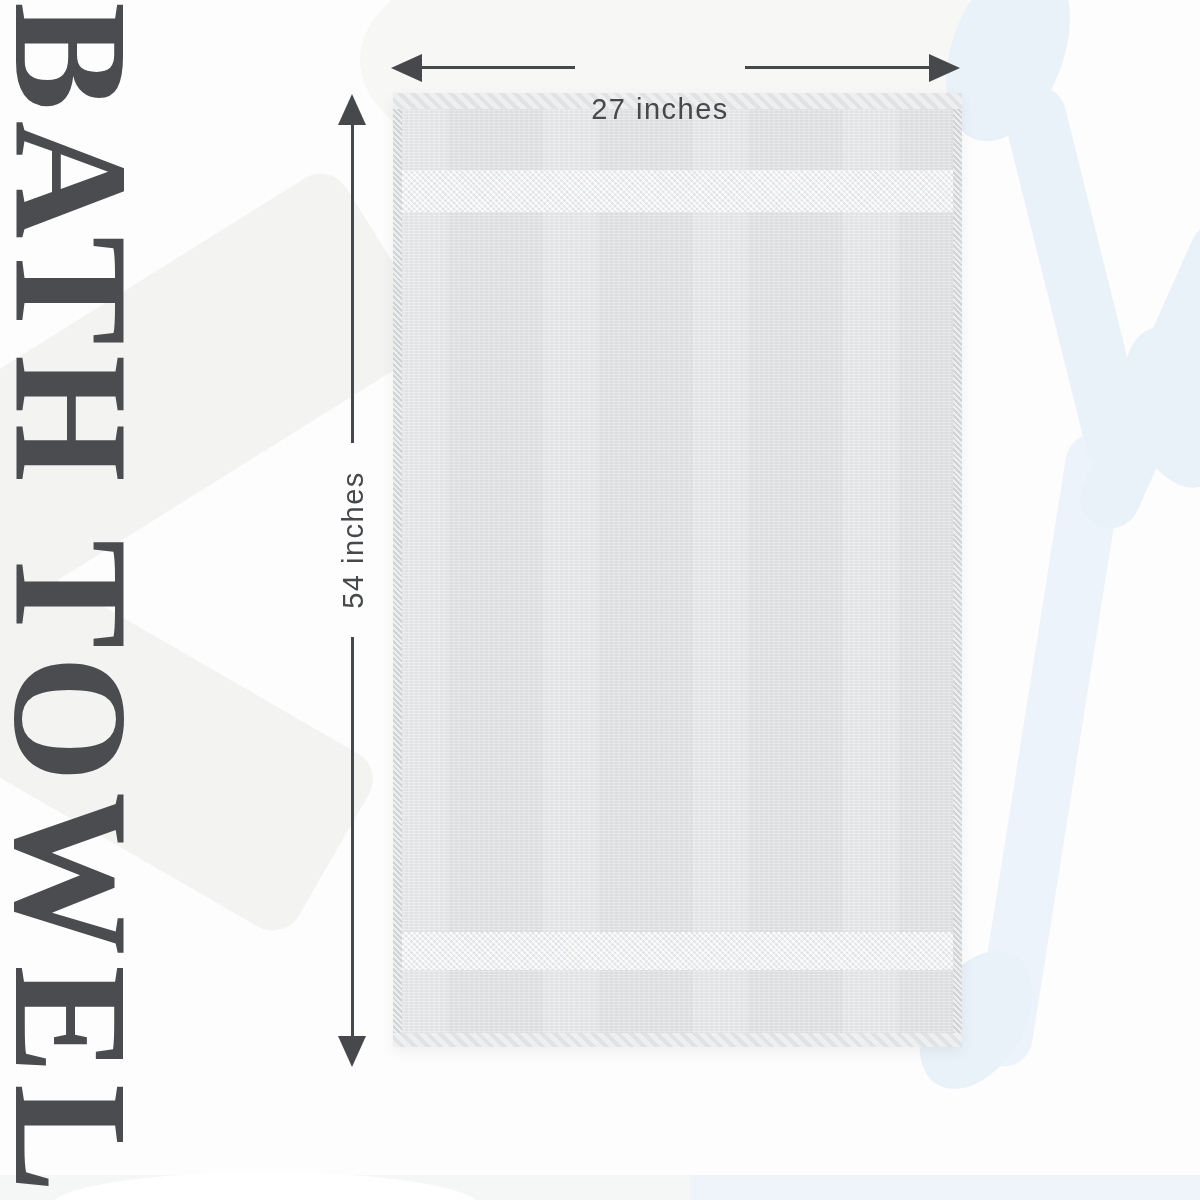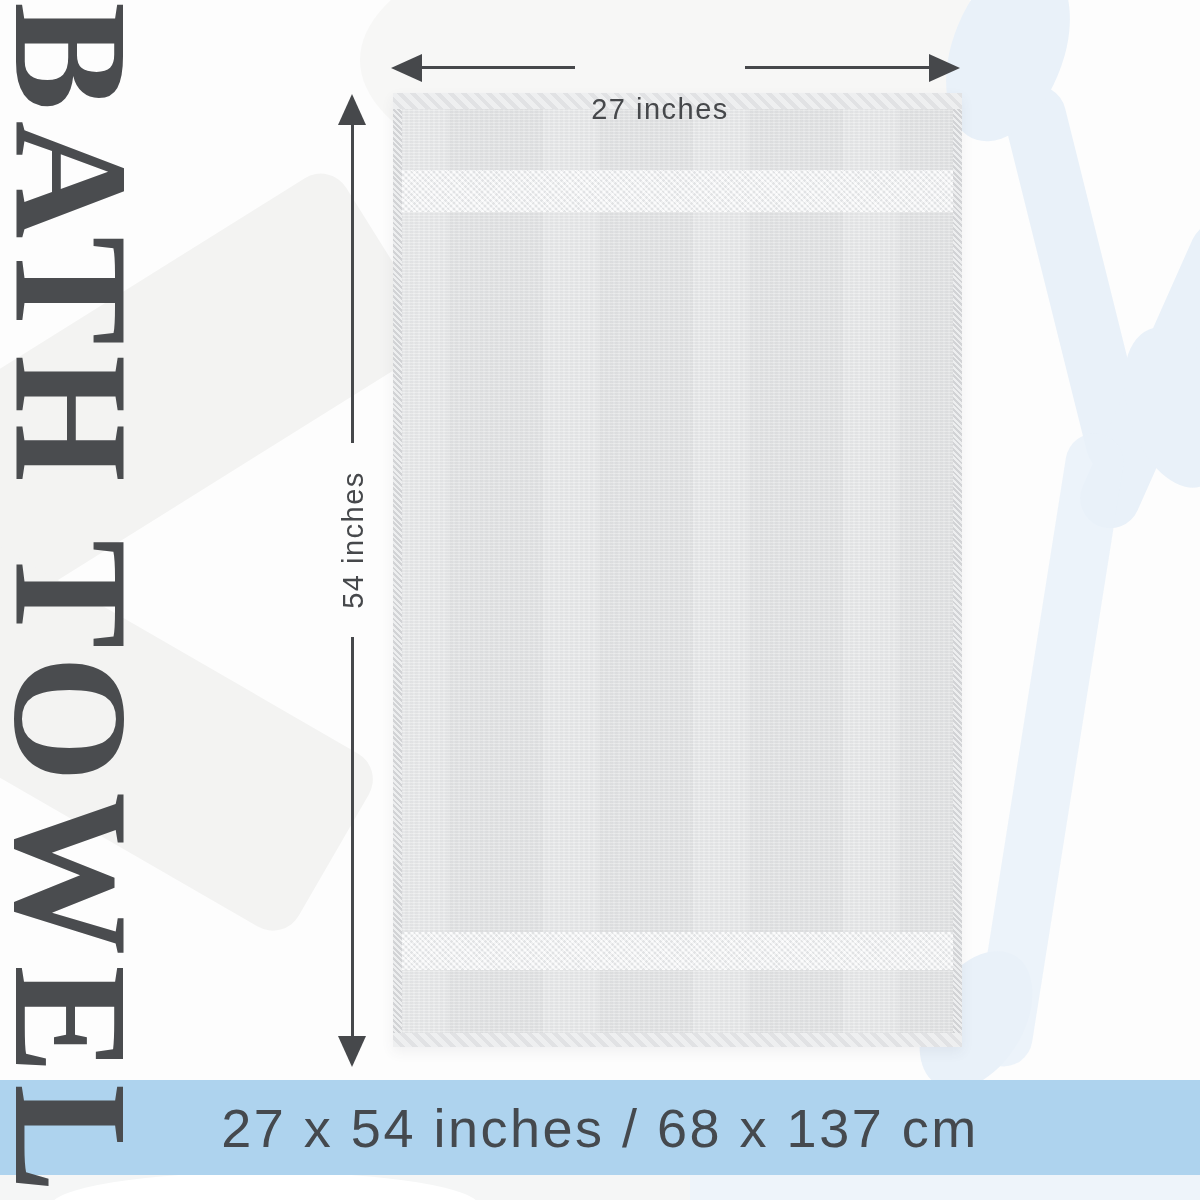--- a/index.html
+++ b/index.html
@@ -126,19 +126,16 @@
   </div>
 
   <div>
     <div class="ah ah-up"></div>
     <div class="dline v-seg1"></div>
     <div class="dim-label dim-h">54 inches</div>
     <div class="dline v-seg2"></div>
     <div class="ah ah-down"></div>
   </div>
 
-  <div class="banner">
-    <div class="banner-label">27 x 54 inches / 68 x 137 cm</div>
-  </div>
 
   <div class="big-title">BATH TOWEL</div>
 
 </div>
 
 </body></html>

